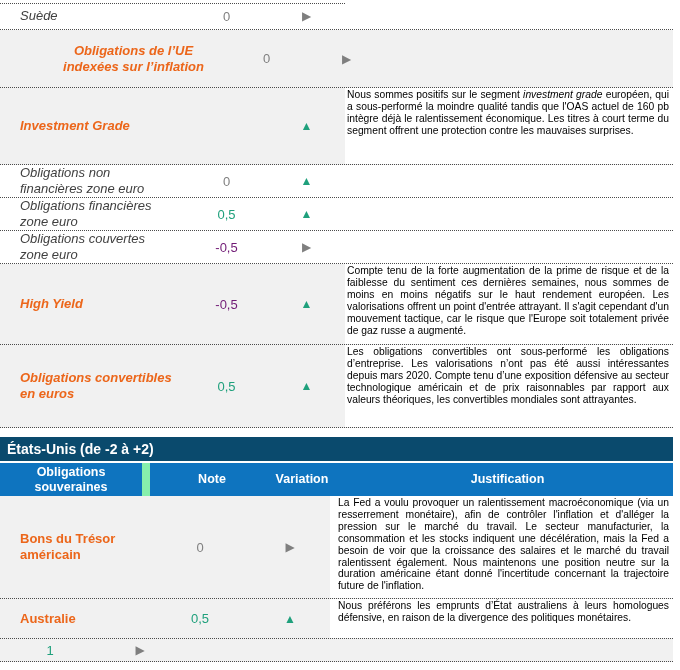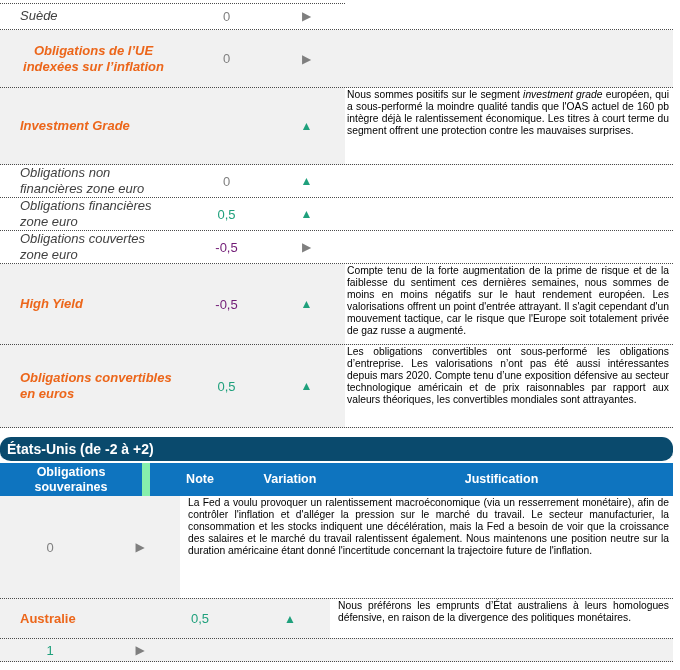--- a/index.html
+++ b/index.html
@@ -23,21 +23,21 @@
   .t1 .var{width:77px;}
 
   
   .t2{margin-top:9px;}
   .t2 .label{width:150px;padding-left:20px;}
   .t2 .note{width:100px;}
   .t2 .var{width:80px;}
 
   .label{display:flex;align-items:center;font-size:13px;line-height:16px;
          color:#3F3F3F;white-space:pre-line;}
-  .label.center{justify-content:center;text-align:center;padding-left:2px;}
+  .label.center{justify-content:center;text-align:center;padding-left:2px;margin-left:40px;}
   .olabel{color:#EC661A;font-weight:bold;}
   .note,.var{display:flex;align-items:center;justify-content:center;font-size:13px;}
   .var{font-size:12px;}
   .n-gray{color:#808080;}
   .n-green{color:#1FA07C;}
   .n-red{color:#701a75;}
   .a-gray{color:#7F7F7F;}
   .a-green{color:#1FA07C;}
 
   .just{flex:1;font-size:10.3px;line-height:11.9px;text-align:justify;
@@ -46,27 +46,27 @@
   .t2 .just{padding-left:8px;}
   .just i{font-style:italic;}
 
   
   .h27{height:27px}.h58{height:58px}.h77{height:77px}.h33{height:33px}
   .h81{height:81px}.h83{height:83px}
   .h103{height:103px}.h40{height:40px}.h23{height:23px}
 
   
   .band{height:26px;box-sizing:border-box;background:#0A4A6D;border-bottom:2px solid #fff;
-        color:#fff;font-weight:bold;font-size:14px;line-height:24px;padding-left:7px;border-radius:11px;}
+        color:#fff;font-weight:bold;font-size:14px;line-height:24px;padding-left:7px;}
   .hdr{display:flex;height:33px;background:#0E74BF;}
   .hc{display:flex;align-items:center;justify-content:center;box-sizing:border-box;
       color:#fff;font-weight:bold;font-size:12.5px;line-height:15px;
       text-align:center;white-space:pre-line;}
   .hc.hlabel{width:150px;border-right:8px solid #86efac;}
-  .hc.hnote{width:100px;}
+  .hc.hnote{width:100px;margin-left:12px;}
   .hc.hvar{width:80px;}
   .hc.hjust{flex:1;}
 </style>
 </head>
 <body>
 
 <div class="doc">
 
   <div class="t1">
     <div class="top-line"></div>
@@ -138,20 +138,22 @@
 
     <div class="hdr">
       <div class="hc hlabel">Obligations
 souveraines</div>
       <div class="hc hnote">Note</div>
       <div class="hc hvar">Variation</div>
       <div class="hc hjust">Justification</div>
     </div>
 
     <div class="row h103 shade">
+      <div class="c label olabel">Bons du Trésor
+américain</div>
       <div class="c note n-gray">0</div>
       <div class="c var a-gray">▶</div>
       <div class="c just jwhite">La Fed a voulu provoquer un ralentissement macroéconomique (via un resserrement monétaire), afin de contrôler l'inflation et d'alléger la pression sur le marché du travail. Le secteur manufacturier, la consommation et les stocks indiquent une décélération, mais la Fed a besoin de voir que la croissance des salaires et le marché du travail ralentissent également. Nous maintenons une position neutre sur la duration américaine étant donné l'incertitude concernant la trajectoire future de l'inflation.</div>
     </div>
 
     <div class="row h40 shade">
       <div class="c label olabel">Australie</div>
       <div class="c note n-green">0,5</div>
       <div class="c var a-green">▲</div>
       <div class="c just jwhite">Nous préférons les emprunts d’État australiens à leurs homologues défensive, en raison de la divergence des politiques monétaires.</div>

